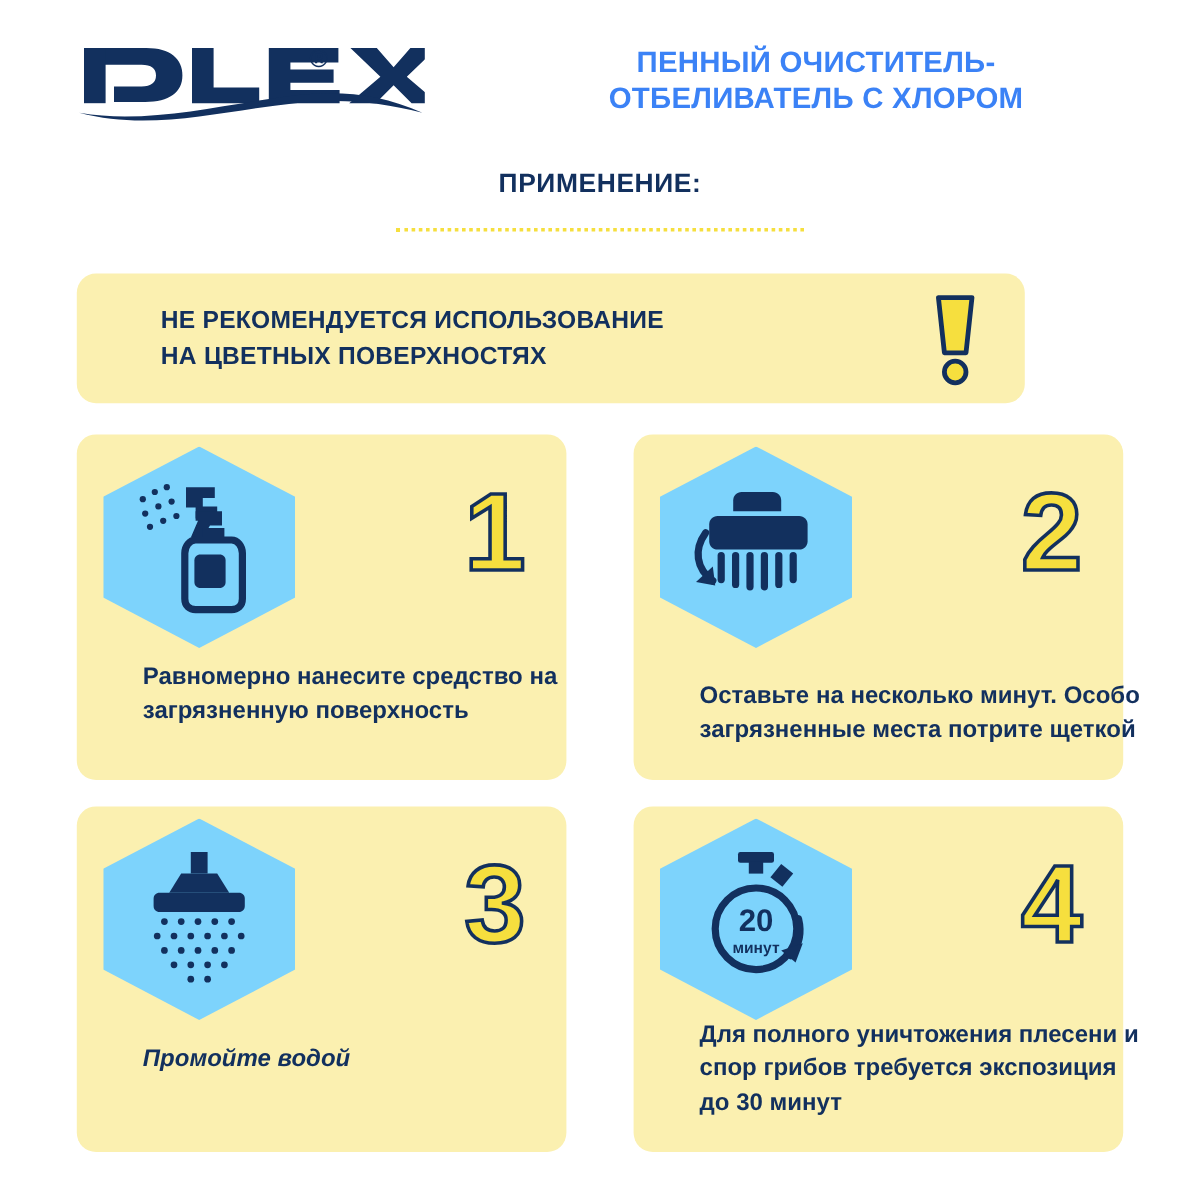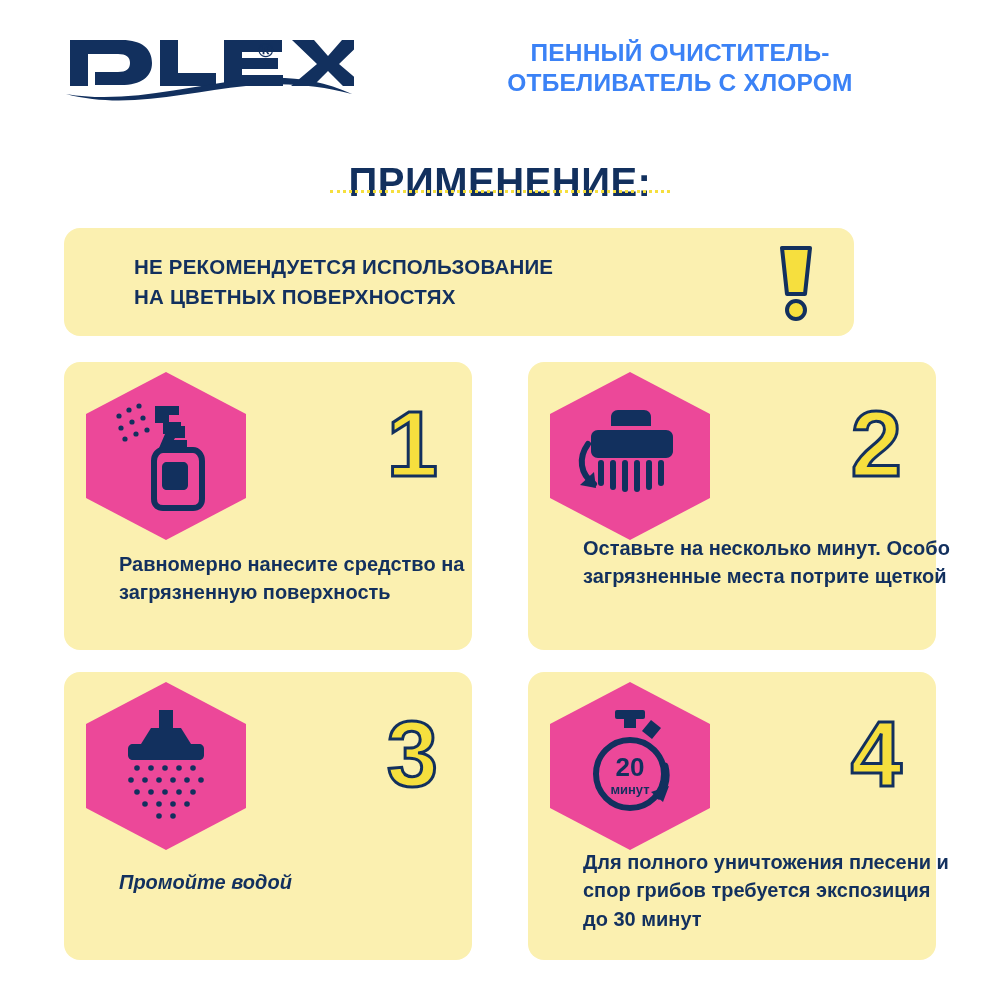--- a/index.html
+++ b/index.html
@@ -58,25 +58,24 @@
     color: #3b82f6;
     text-transform: uppercase;
   }
 
   .applic {
     position: absolute;
     left: 330px;
     top: 140px;
     width: 340px;
     text-align: center;
-    font-size: 40px;
+    font-size: 22px;
     font-weight: bold;
     letter-spacing: 0.5px;
     color: #12305e;
-    margin-top: 20px;
   }
   .dotted {
     position: absolute;
     left: 330px;
     top: 190px;
     width: 340px;
     border-top: 3px dotted #f6df3e;
   }
 
   
@@ -119,21 +118,21 @@
   .card.c2 { left: 528px; top: 362px; width: 408px; height: 288px; }
   .card.c3 { left: 64px;  top: 672px; width: 408px; height: 288px; }
   .card.c4 { left: 528px; top: 672px; width: 408px; height: 288px; }
 
   .hex {
     position: absolute;
     left: 22px;
     top: 10px;
     width: 160px;
     height: 168px;
-    background: #ec4899;
+    background: #7dd3fc;
     clip-path: polygon(50% 0%, 100% 25%, 100% 75%, 50% 100%, 0% 75%, 0% 25%);
     display: flex;
     align-items: center;
     justify-content: center;
   }
   .hex svg { display: block; }
 
   .num {
     position: absolute;
     right: 34px;
@@ -150,21 +149,21 @@
     position: absolute;
     left: 22px;
     width: 370px;
     font-size: 20px;
     font-weight: bold;
     line-height: 1.42;
     color: #12305e;
     margin-left: 33px;
   }
   .card.c1 .caption { top: 188px; }
-  .card.c2 .caption { top: 172px; }
+  .card.c2 .caption { top: 204px; }
   .card.c3 .caption { top: 196px; font-style: italic; }
   .card.c4 .caption { top: 176px; }
 </style>
 </head>
 <body>
 
 <div class="page">
 
   <div class="header">
 

